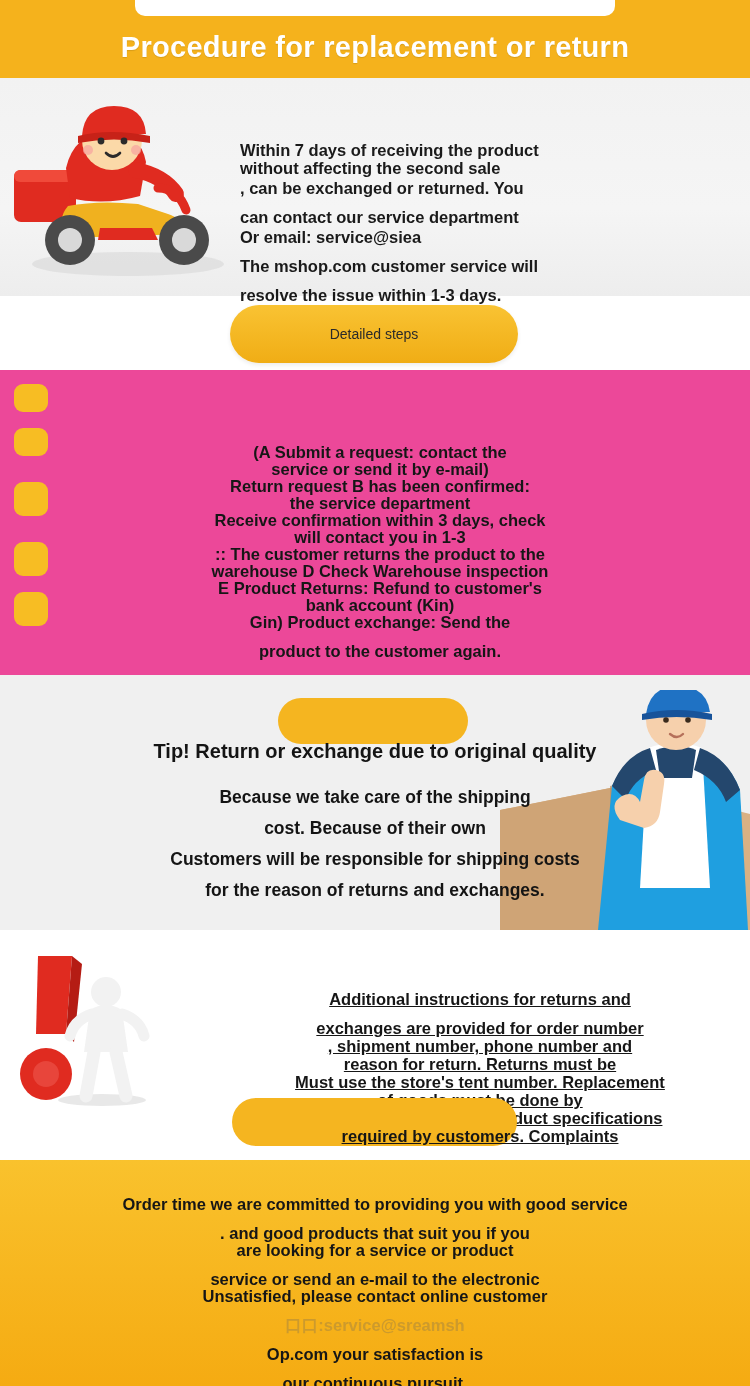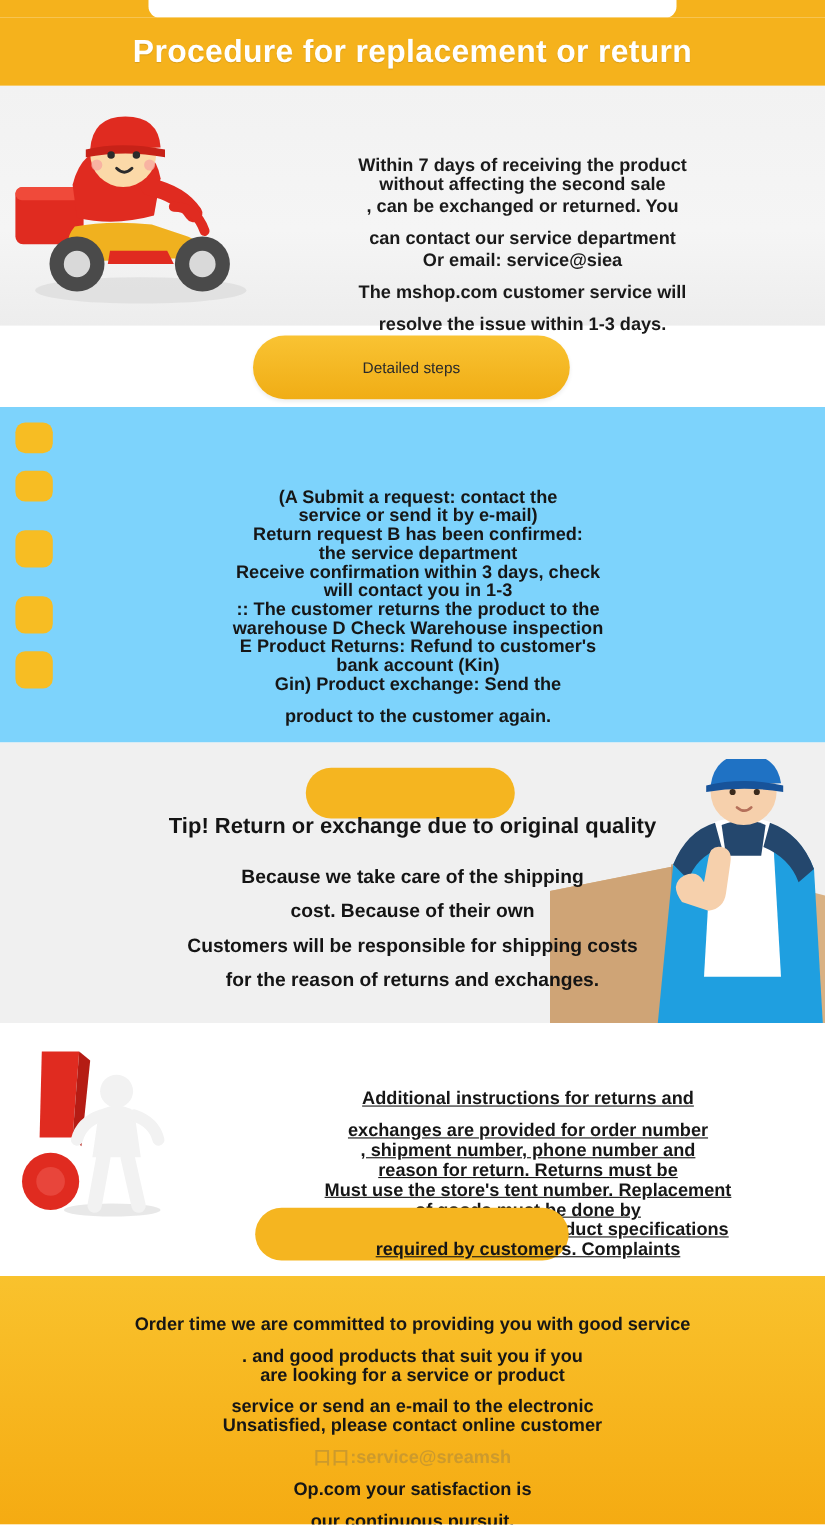--- a/index.html
+++ b/index.html
@@ -54,21 +54,21 @@
   .sec1 {
     position: absolute;
     top: 78px; left: 0;
     width: 750px; height: 218px;
     background: linear-gradient(180deg,#f2f2f2 0%,#f5f5f5 60%,#ededed 100%);
   }
   .sec1-text {
     position: absolute;
     left: 240px; top: 58px;
     width: 470px;
-    text-align: center;
+    text-align: left;
     font-size: 16.5px;
     font-weight: bold;
     color: #1a1a1a;
     line-height: 29px;
   }
   .sec1-text .ln { display:block; }
   .sec1-text .ln.l2 { margin-top:-11px; }
   .sec1-text .ln.l3 { margin-top:-9px; }
 
   
@@ -84,21 +84,21 @@
     display:flex; align-items:center; justify-content:center;
     box-shadow: 0 2px 4px rgba(0,0,0,.08);
   }
   .steps-btn span { font-size: 14px; font-weight: normal; color: #2a2a2a; }
 
   
   .sec2 {
     position: absolute;
     top: 370px; left: 0;
     width: 750px; height: 305px;
-    background: #7dd3fc;
+    background: #ec4899;
   }
   .pill {
     position: absolute;
     left: 14px;
     width: 34px; height: 28px;
     background: #f7bd23;
     border-radius: 9px;
   }
   .pill.p1 { top: 14px; }
   .pill.p2 { top: 58px; }

